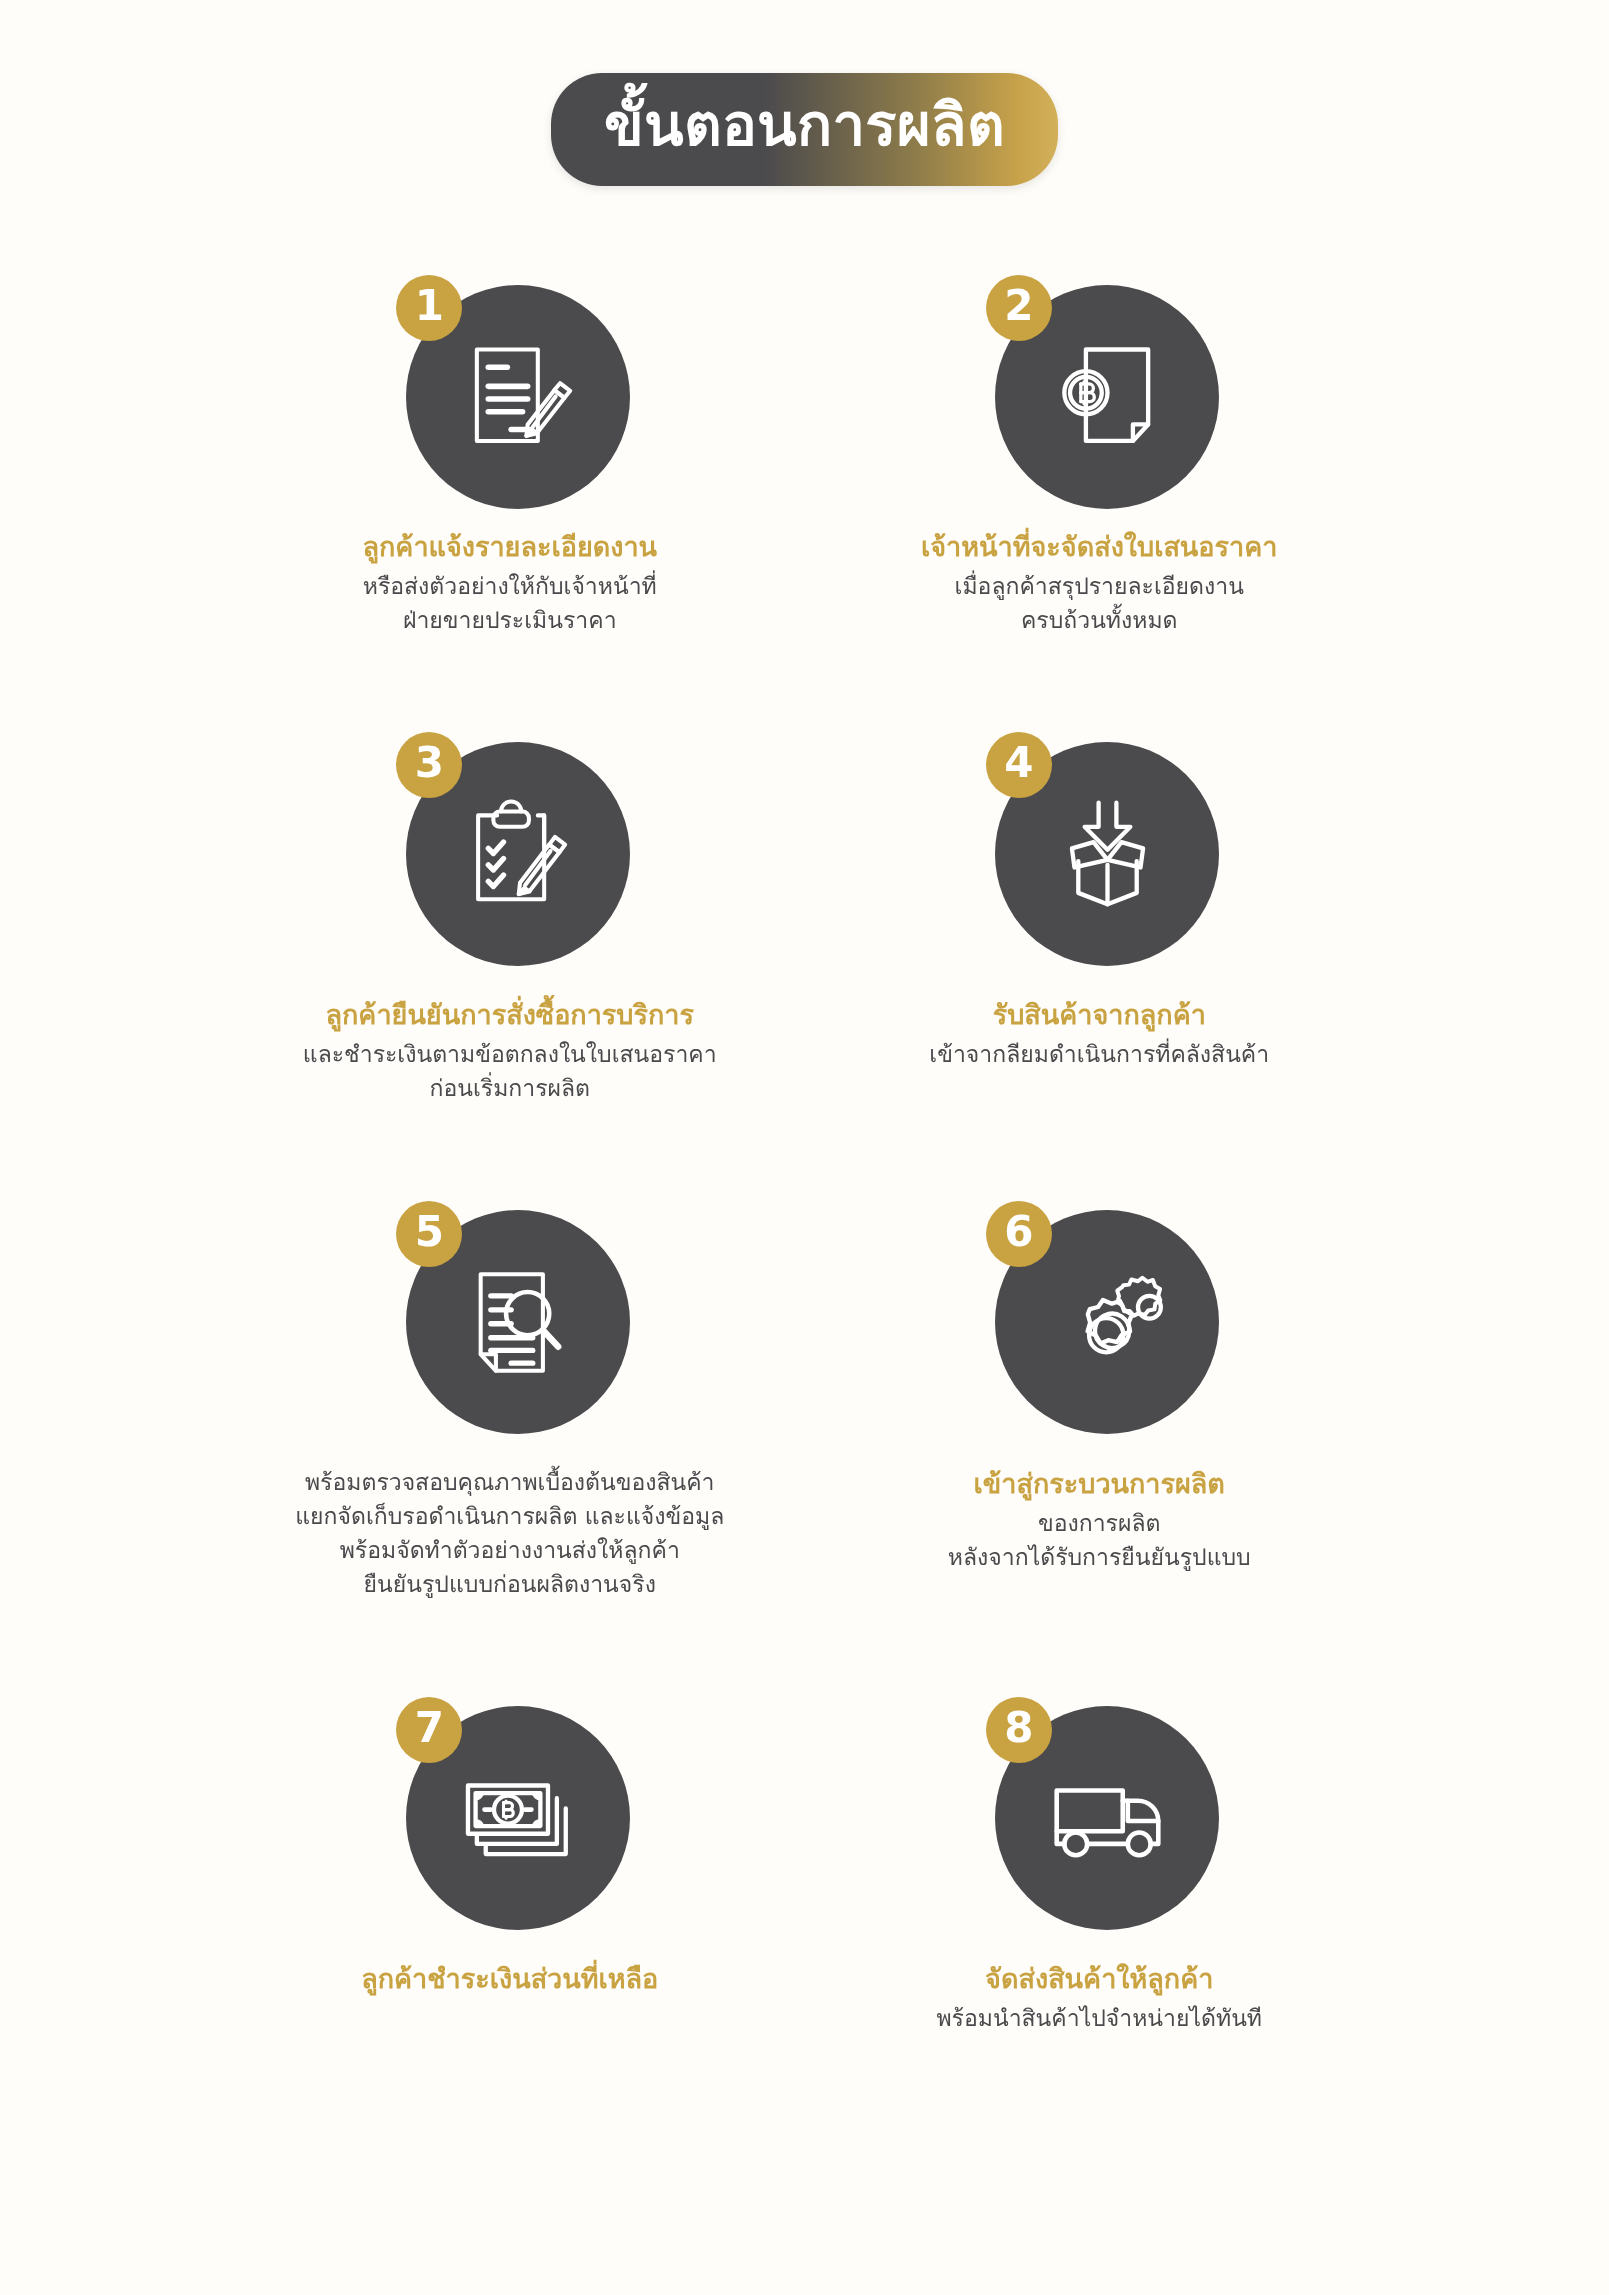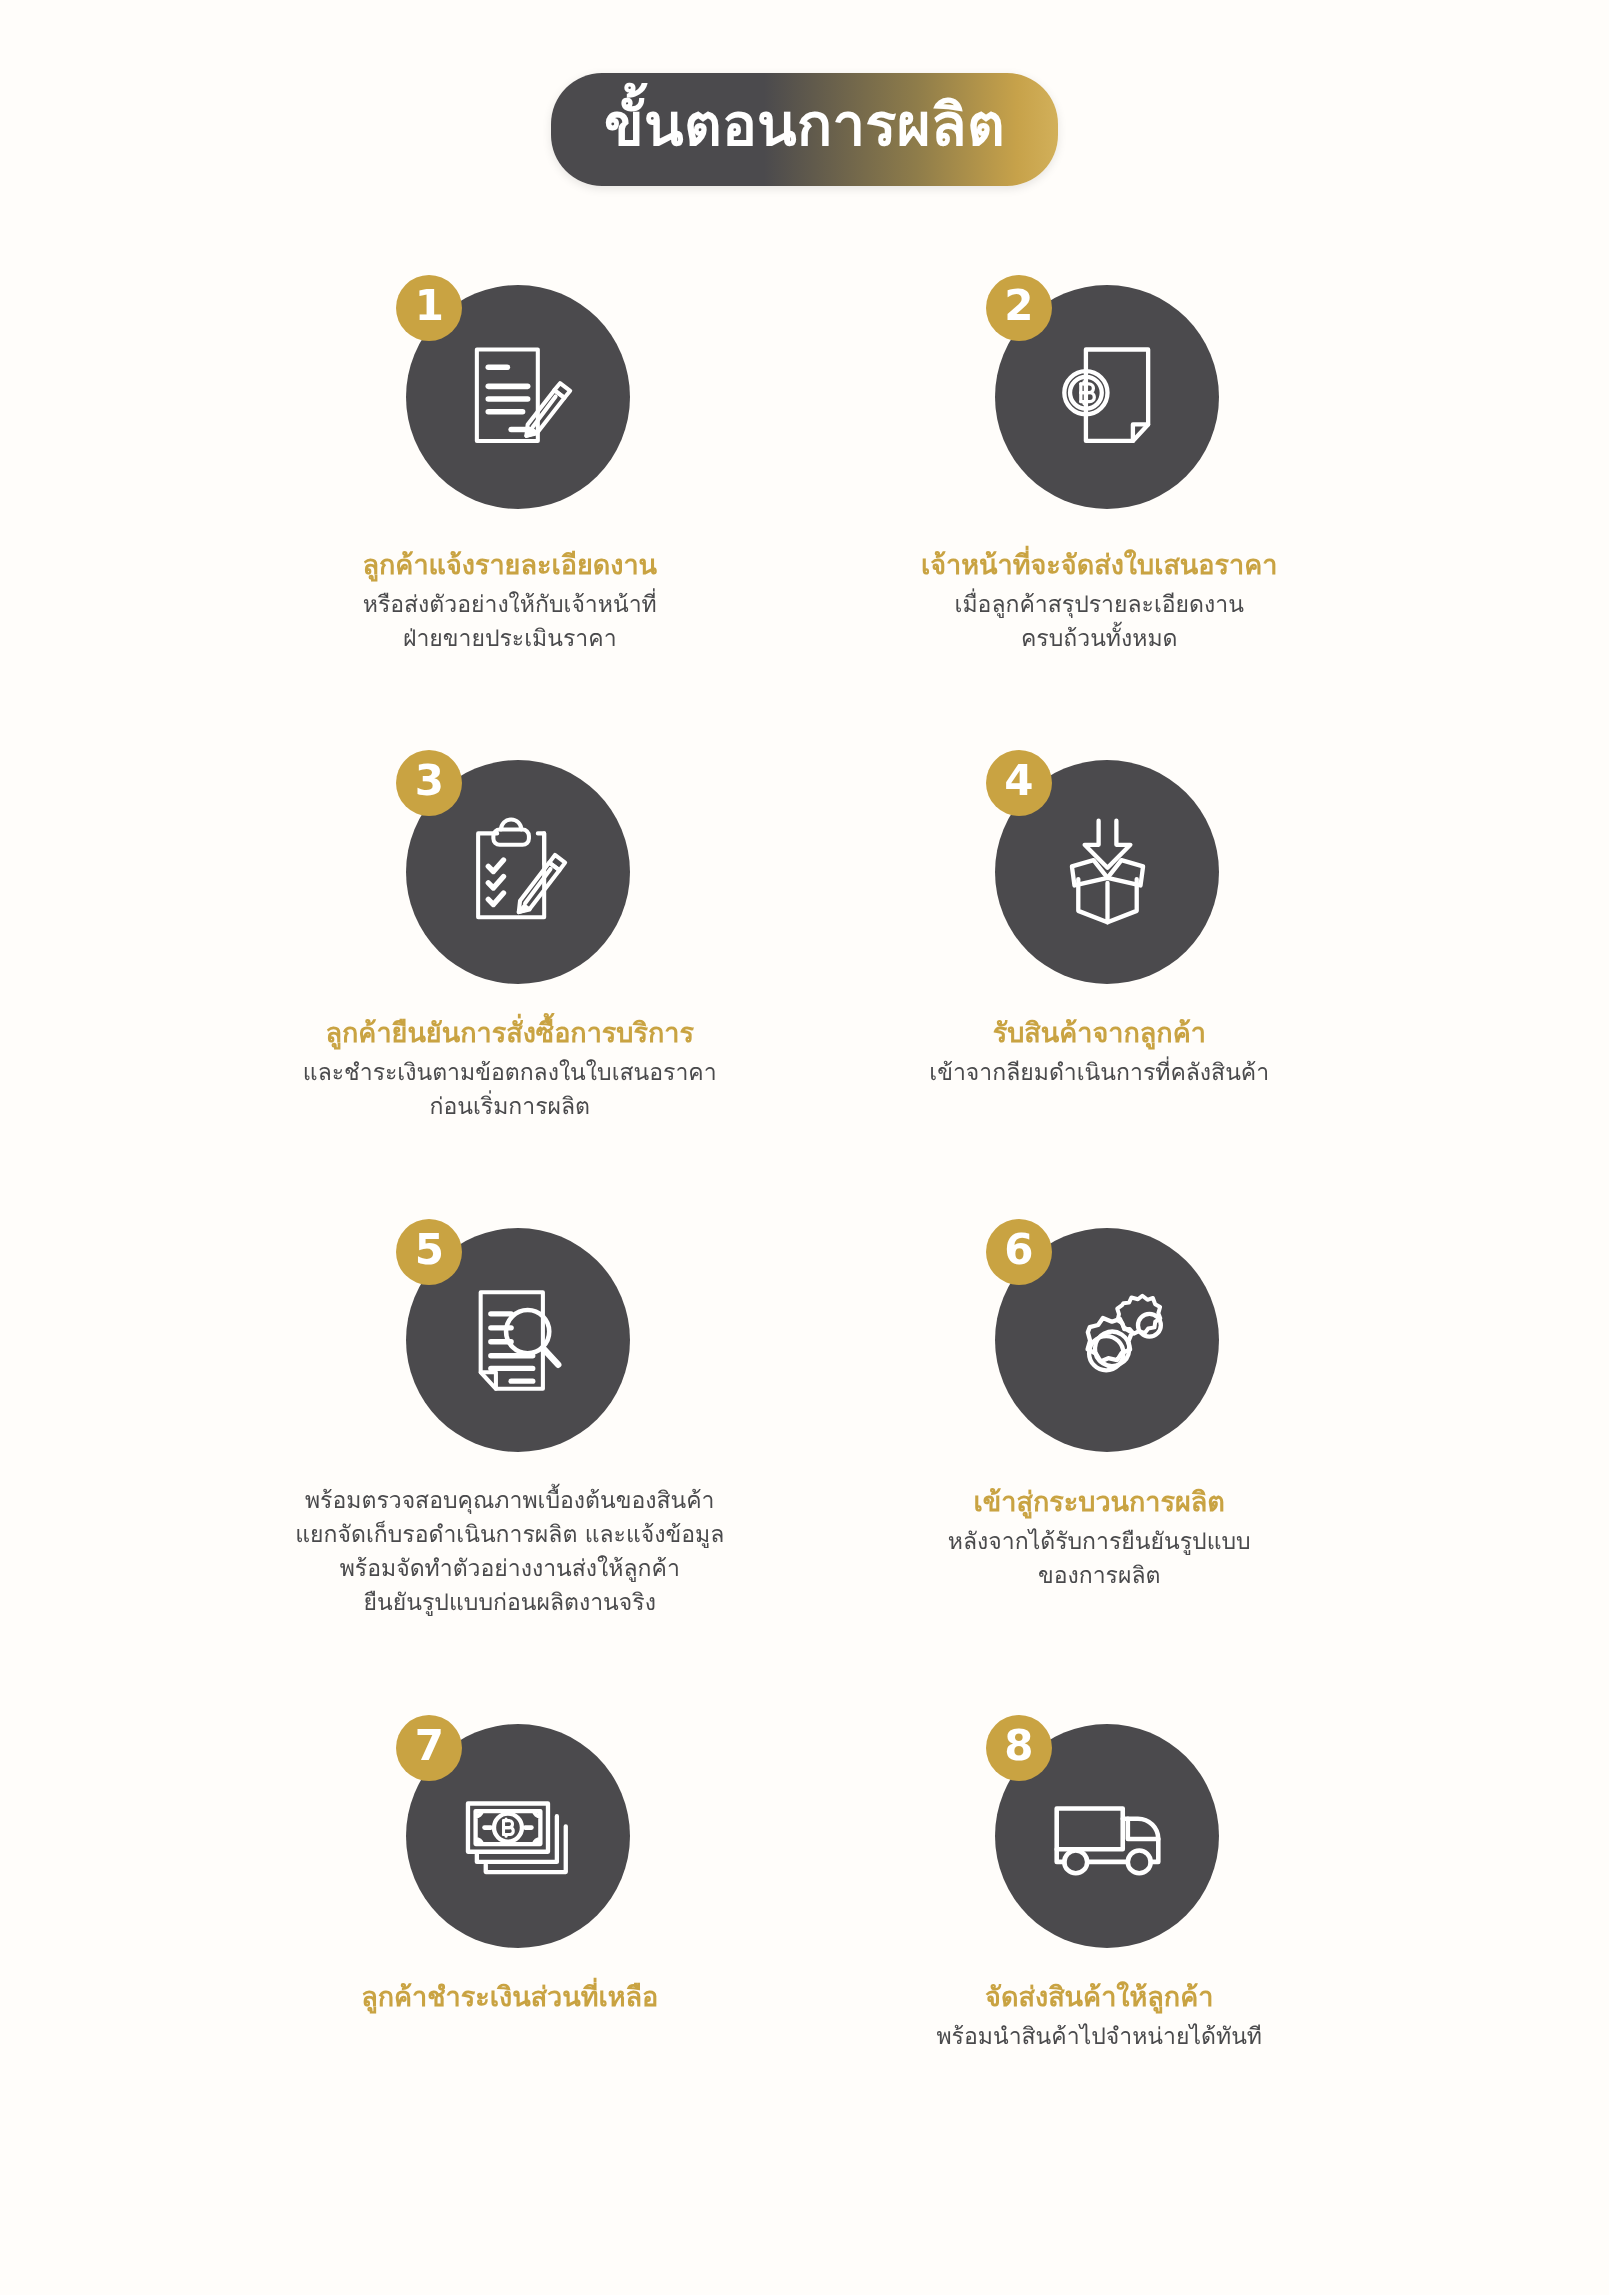--- a/index.html
+++ b/index.html
@@ -130,21 +130,21 @@
     white-space: nowrap;
   }
   .step-body {
     color: #4A4A4C;
     font-size: 23px;
     line-height: 1.48;
   }
   .step-body .line { display: block; white-space: nowrap; }
 
   
-  .step[data-row="1"] .step-text { margin-top: 20px; }
+  .step[data-row="1"] .step-text { margin-top: 2px; }
   .step[data-row="2"] .step-text { margin-top: 13.5px; }
   .step[data-row="3"] .step-text { margin-top: 13.5px; }
   .step[data-row="4"] .step-text { margin-top: 13.5px; }
 </style>
 </head>
 <body>
 
 <div class="page">
 
   <div class="title-wrap">
@@ -320,22 +320,22 @@
             <circle cx="49" cy="60" r="13.5"></circle>
           </svg>
         </div>
         <div class="badge">
           <span class="badge-num">6</span>
         </div>
       </div>
       <div class="step-text">
         <div class="step-heading">เข้าสู่กระบวนการผลิต</div>
         <div class="step-body">
+          <span class="line">ของการผลิต</span>
           <span class="line">หลังจากได้รับการยืนยันรูปแบบ</span>
-          <span class="line">ของการผลิต</span>
         </div>
       </div>
     </div>
 
     <div class="step" data-row="4">
       <div class="badge-circle-wrap">
         <div class="disc"></div>
         <div class="icon-holder">
           <svg viewBox="0 0 100 100" fill="none" stroke="#FFFFFF" stroke-width="3.4" stroke-linecap="round" stroke-linejoin="round">
             <path d="M25 72 V78 H88 V42"></path>

